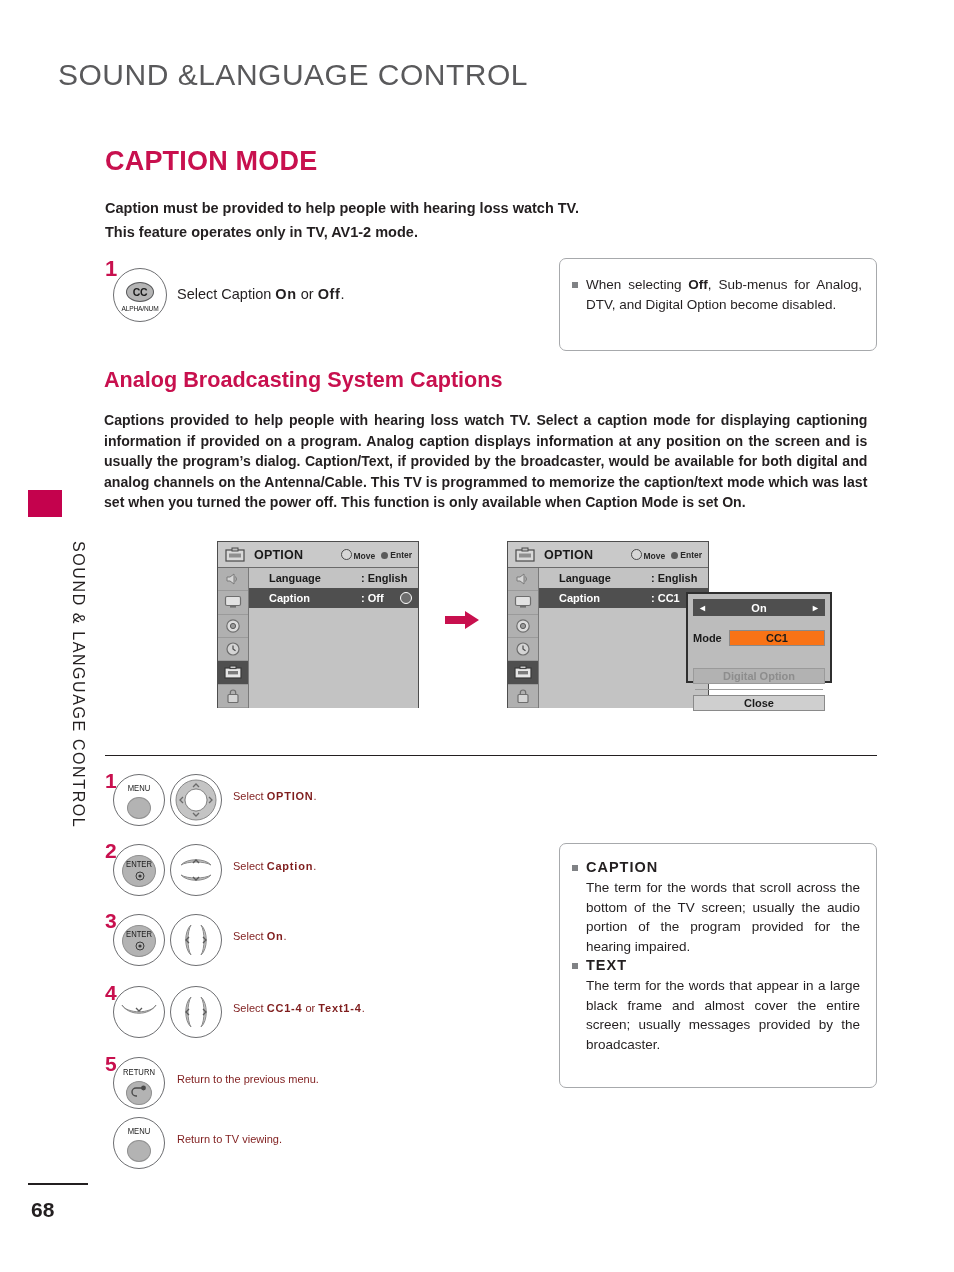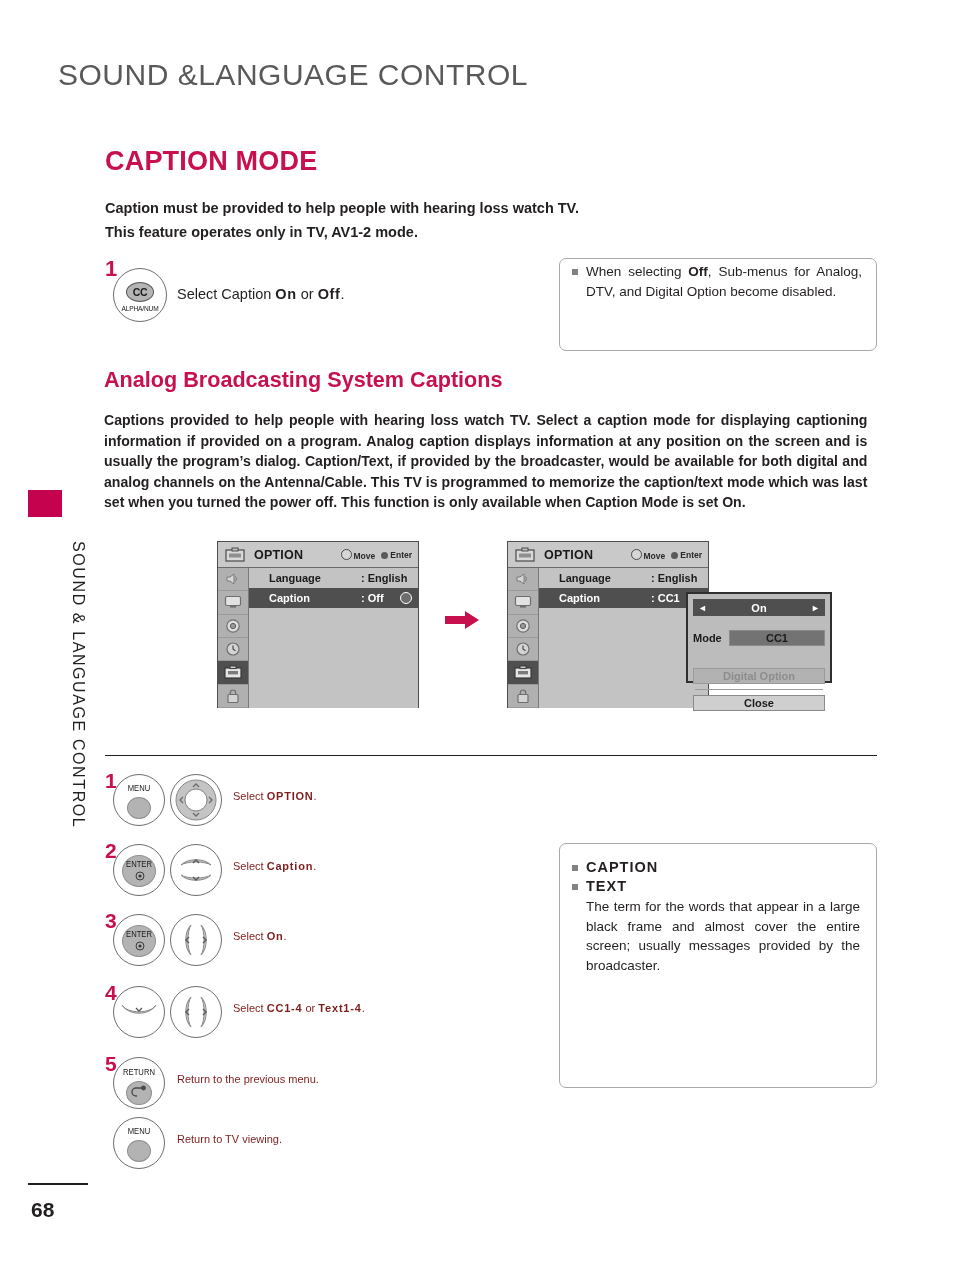--- a/index.html
+++ b/index.html
@@ -348,21 +348,21 @@
     align-items: center;
     margin-top: 14px;
     font-size: 11px;
     font-weight: 700;
     color: #1a1a1a;
   }
   .pop-row .plabel { width: 36px; }
   .pop-field {
     flex: 1 1 auto;
     height: 16px;
-    background: #737373;
+    background: #f97316;
     border: 1px solid #8a8a8a;
     box-sizing: border-box;
     text-align: center;
     font-size: 11px;
     font-weight: 700;
     line-height: 14px;
     color: #1a1a1a;
   }
   .pop-btn {
     height: 16px;
@@ -506,21 +506,21 @@
     <div class="step-num" style="left:0px; top:0px;">1</div>
     <div class="btn-circle cc-btn">
       <div class="cc-inner">CC</div>
       <div class="cc-label">ALPHA/NUM</div>
     </div>
     <div class="step-text" style="left:72px; top:26px;">
       <span>Select Caption </span><b>On</b><span> or </span><b>Off</b><span>.</span>
     </div>
   </div>
 
-  <div class="note-box" style="left:559px; top:258px; width:318px; height:93px; padding:3px 14px 0 12px;">
+  <div class="note-box" style="left:559px; top:258px; width:318px; height:93px; padding:16px 14px 0 12px;">
     <div class="bullet-row">
       <span class="sq-bullet"></span>
       <div class="note-para"><span>When selecting </span><b>Off</b><span>, Sub-menus for Analog, DTV, and Digital Option become disabled.</span></div>
     </div>
   </div>
 
   <div class="sub-title">Analog Broadcasting System Captions</div>
 
   <div class="body-para"><span>Captions provided to help people with hearing loss watch TV. Select a caption mode for displaying captioning information if provided on a program. Analog caption displays information at any position on the screen and is usually the program’s dialog. Caption/Text, if provided by the broadcaster, would be available for both digital and analog channels on the Antenna/Cable. This TV is programmed to memorize the caption/text mode which was last set when you turned the power off. This function is only available when </span><b>Caption</b><span> Mode is set </span><b>On</b><span>.</span></div>
 
@@ -785,20 +785,21 @@
     <div class="rc-text" style="left:72px; top:20px;">Return to TV viewing.</div>
   </div>
 
   <div class="note-box" style="left:559px; top:843px; width:318px; height:245px; padding:14px 16px 0 12px;">
     <div class="bullet-row">
       <span class="sq-bullet"></span>
       <div style="flex:1 1 auto;">
         <div class="note-head">CAPTION</div>
       </div>
     </div>
+    <div class="note-body">The term for the words that scroll across the bottom of the TV screen; usually the audio portion of the program provided for the hearing impaired.</div>
     <div class="bullet-row" style="">
       <span class="sq-bullet"></span>
       <div style="flex:1 1 auto;">
         <div class="note-head">TEXT</div>
       </div>
     </div>
     <div class="note-body">The term for the words that appear in a large black frame and almost cover the entire screen; usually messages provided by the broadcaster.</div>
   </div>
 
   <div class="hrule-bottom"></div>

